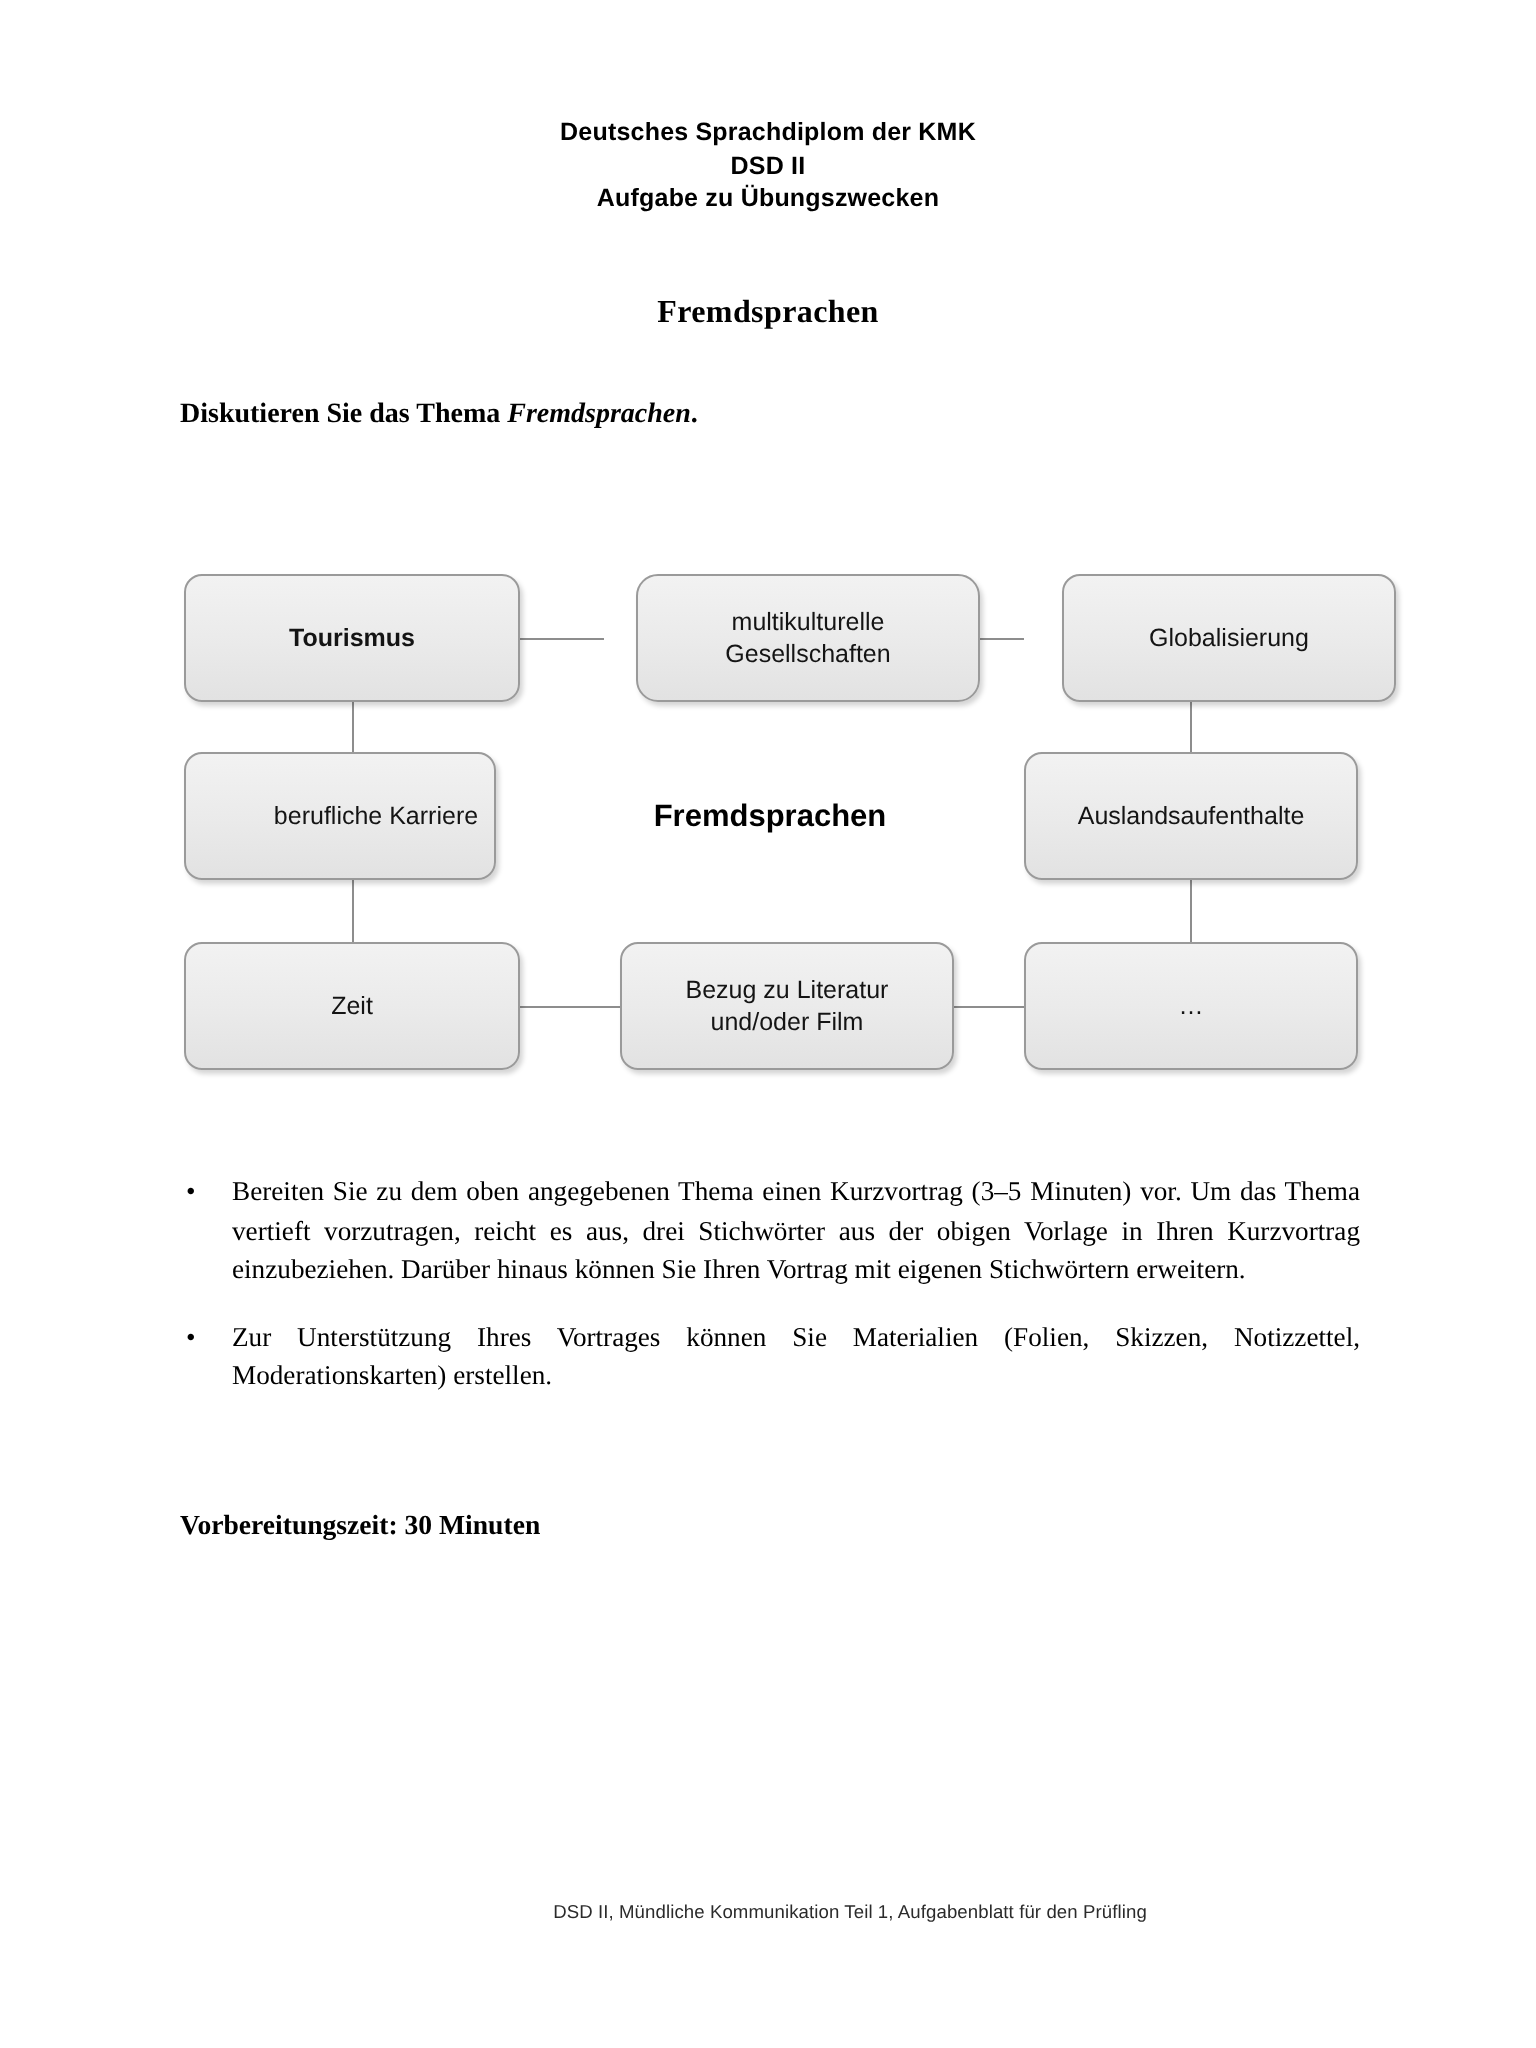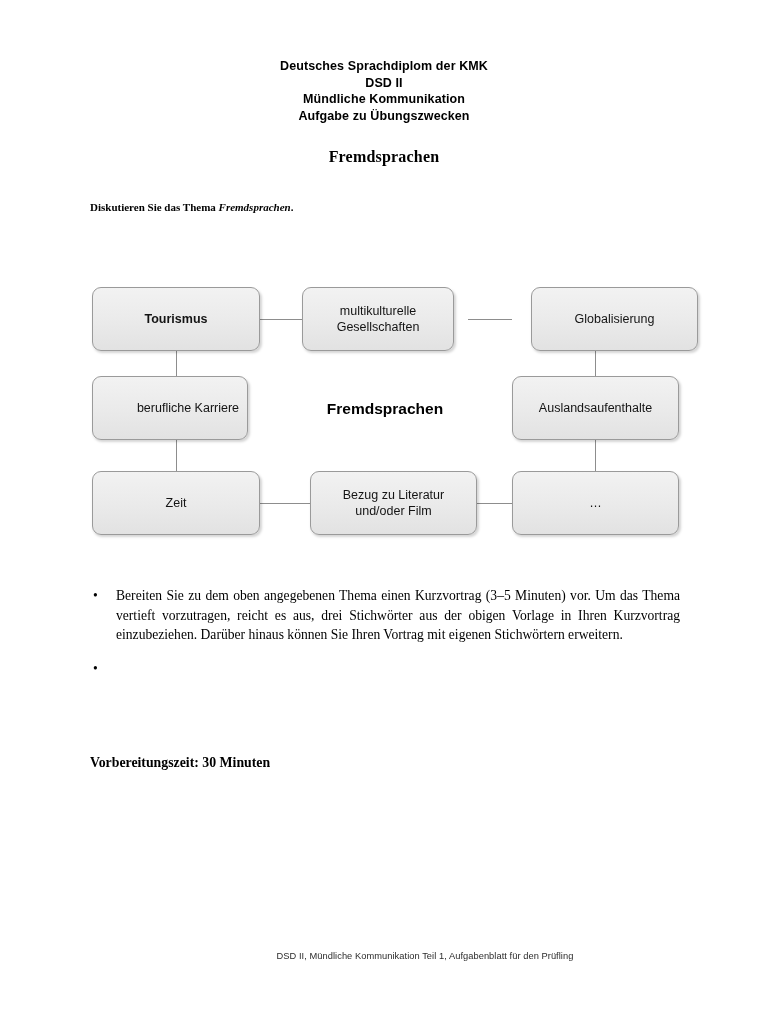--- a/index.html
+++ b/index.html
@@ -45,21 +45,21 @@
   }
 
   
   .instructions {
     position: absolute;
     left: 90px;
     top: 198px;
     width: 600px;
     font-family: "Liberation Serif", serif;
     font-weight: bold;
-    font-size: 11px;
+    font-size: 14px;
     line-height: 19px;
   }
   .instructions .ital { font-style: italic; }
 
   
   .diagram {
     position: absolute;
     left: 0;
     top: 0;
     width: 768px;
@@ -155,21 +155,20 @@
     display: inline-block;
     padding-left: 30px;
   }
 </style>
 </head>
 <body>
 
 <div class="doc-header">
   <span class="hline">Deutsches Sprachdiplom der KMK</span>
   <span class="hline">DSD II</span>
-  <span class="hline">Mündliche Kommunikation</span>
   <span class="hline">Aufgabe zu Übungszwecken</span>
 </div>
 
 <div class="doc-subject">Fremdsprachen</div>
 
 <div class="instructions">
   <div>
     <span>Diskutieren Sie das Thema </span><span class="ital">Fremdsprachen</span><span>.</span>
   </div>
 </div>
@@ -182,21 +181,21 @@
       <div class="connector v" style="left: 595px; top: 351px; height: 25px;"></div>
       <div class="connector v" style="left: 176px; top: 440px; height: 31px;"></div>
       <div class="connector v" style="left: 595px; top: 440px; height: 31px;"></div>
       <div class="connector h" style="left: 260px; top: 503px; width: 50px;"></div>
       <div class="connector h" style="left: 477px; top: 503px; width: 35px;"></div>
     </div>
   <div class="diagram-layer" id="node-layer">
       <div class="node" style="left: 92px; top: 287px; width: 168px; height: 64px; font-weight: bold;">
         <span style="white-space: pre-line;">Tourismus</span>
       </div>
-      <div class="node" style="left: 302px; top: 287px; width: 152px; height: 64px;">
+      <div class="node" style="left: 318px; top: 287px; width: 172px; height: 64px; border-radius: 11px;">
         <span style="white-space: pre-line;">multikulturelle
 Gesellschaften</span>
       </div>
       <div class="node" style="left: 512px; top: 287px; width: 167px; height: 64px; margin-left: 19px;">
         <span style="white-space: pre-line;">Globalisierung</span>
       </div>
       <div class="node" style="left: 92px; top: 376px; width: 156px; height: 64px; padding-left: 36px;">
         <span style="white-space: pre-line;">berufliche Karriere</span>
       </div>
       <div class="node" style="left: 512px; top: 376px; width: 167px; height: 64px;">
@@ -211,20 +210,20 @@
       </div>
       <div class="node" style="left: 512px; top: 471px; width: 167px; height: 64px;">
         <span style="white-space: pre-line;">…</span>
       </div>
     </div>
   <div class="center-label" id="center-label" style="left: 302px; top: 400px; width: 166px;">Fremdsprachen</div>
 </div>
 
 <div class="bullets" id="bullet-list">
     <div class="bullet-item"><span class="bullet-dot">•</span><span>Bereiten Sie zu dem oben angegebenen Thema einen Kurzvortrag (3–5 Minuten) vor. Um das Thema vertieft vorzutragen, reicht es aus, drei Stichwörter aus der obigen Vorlage in Ihren Kurzvortrag einzubeziehen. Darüber hinaus können Sie Ihren Vortrag mit eigenen Stichwörtern erweitern.</span></div>
-    <div class="bullet-item"><span class="bullet-dot">•</span></div>
+    <div class="bullet-item"><span class="bullet-dot">•</span><span>Zur Unterstützung Ihres Vortrages können Sie Materialien (Folien, Skizzen, Notizzettel, Moderationskarten) erstellen.</span></div>
   </div>
 
 <div class="prep-time">Vorbereitungszeit: 30 Minuten</div>
 
 <div class="doc-footer">
   <span class="inner">DSD II, Mündliche Kommunikation Teil 1, Aufgabenblatt für den Prüfling</span>
 </div>
 
 </body></html>

